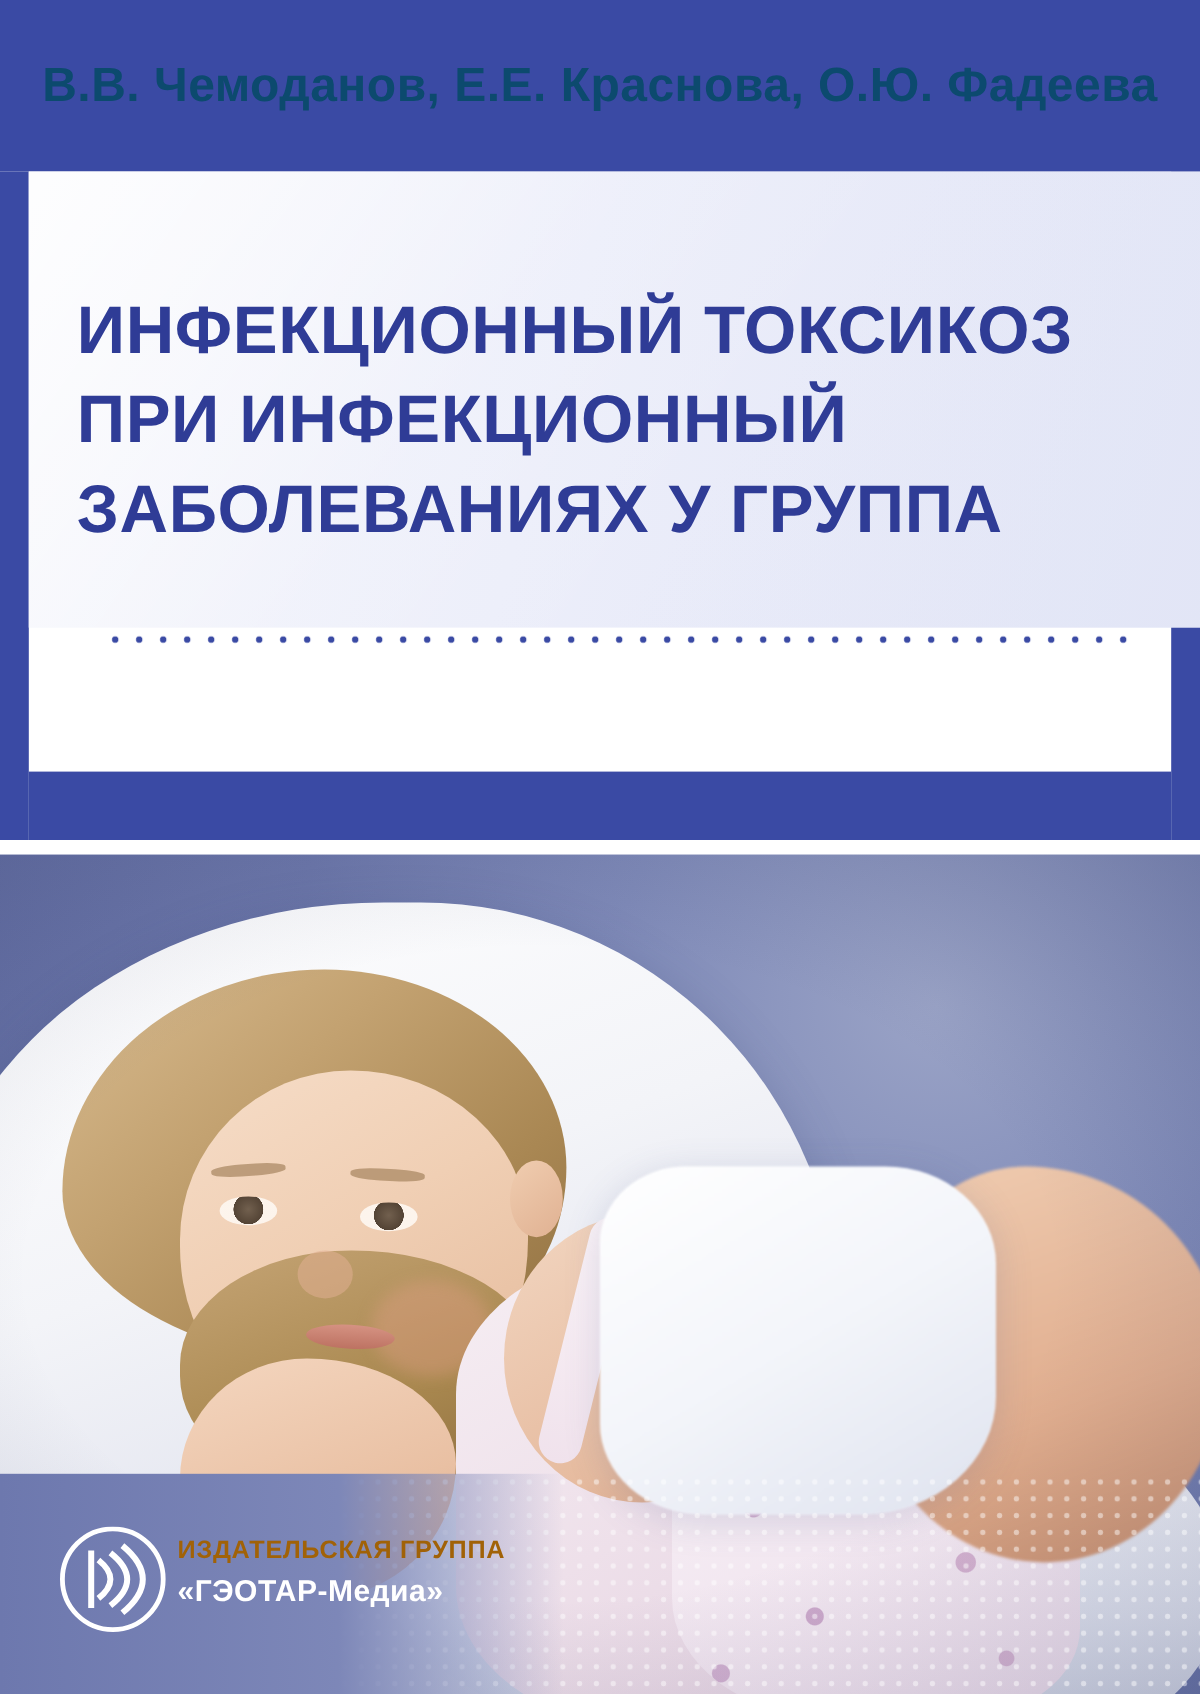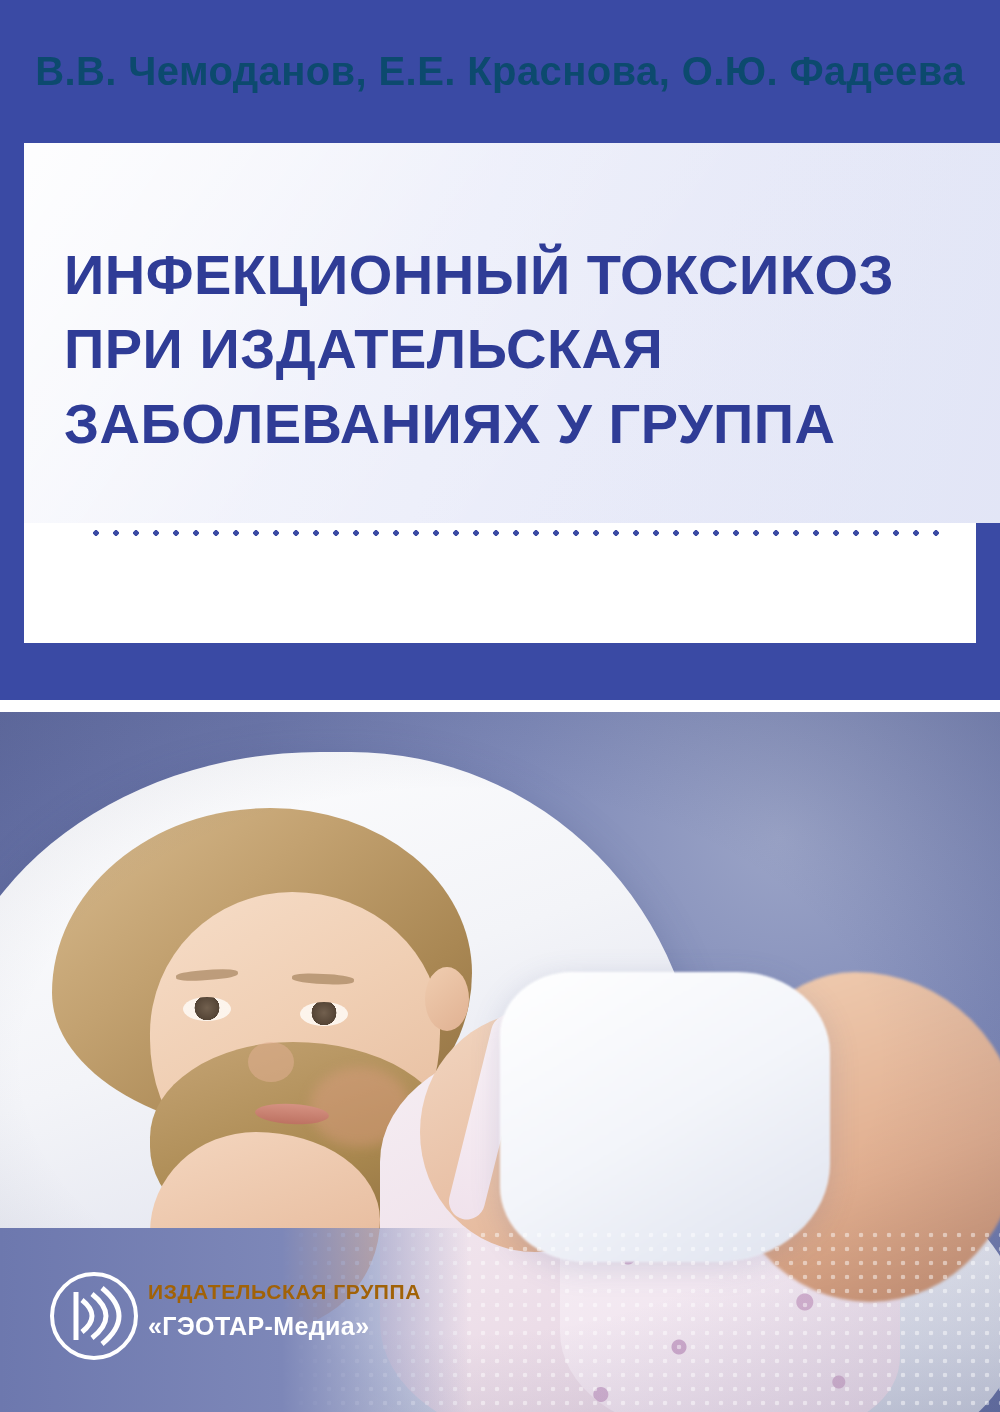--- a/index.html
+++ b/index.html
@@ -334,21 +334,21 @@
   <div class="author-band"></div>
   <div class="authors">В.В. Чемоданов, Е.Е. Краснова, О.Ю. Фадеева</div>
 
   <div class="left-rail"></div>
   <div class="right-rail"></div>
 
   <div class="title-panel">
     <div class="sheen"></div>
     <div class="title-text">
       <span class="line">ИНФЕКЦИОННЫЙ ТОКСИКОЗ</span>
-      <span class="line">ПРИ ИЗДАТЕЛЬСКАЯ</span>
+      <span class="line">ПРИ ИНФЕКЦИОННЫЙ</span>
       <span class="line">ЗАБОЛЕВАНИЯХ У ГРУППА</span>
     </div>
     <div class="dotted-rule"></div>
   </div>
 
   <div class="under-band"></div>
   <div class="gap-strip"></div>
 
   <div class="photo">
     <div class="ph-bg"></div>

